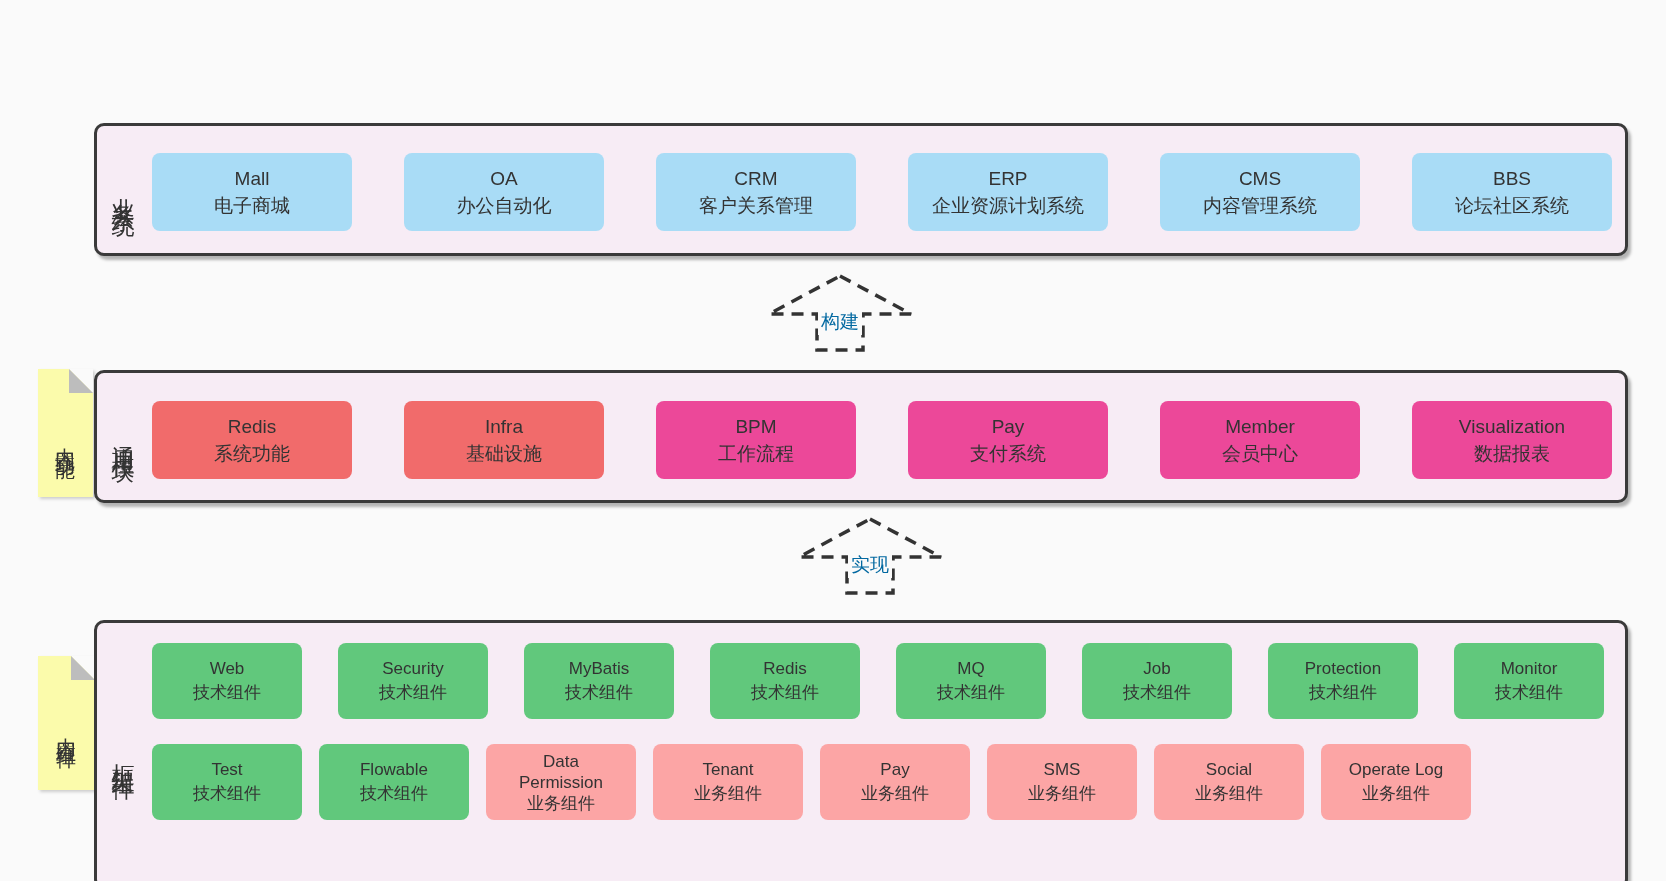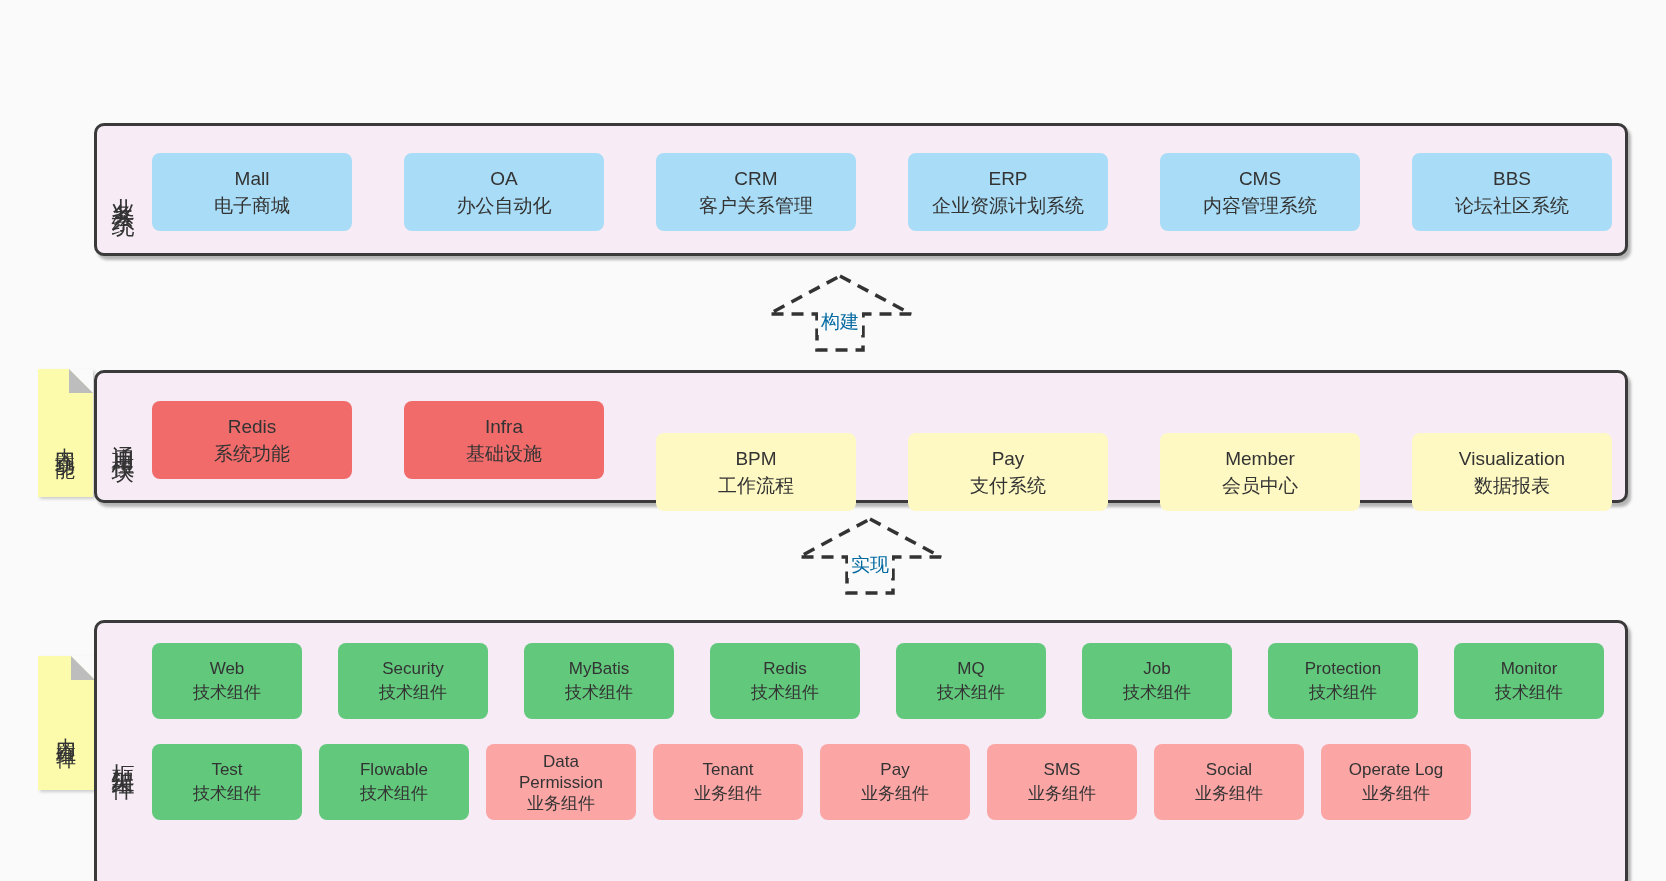--- a/index.html
+++ b/index.html
@@ -53,21 +53,21 @@
   }
   .box-wide  { width:200px; height:78px; }
   .box-small { width:150px; height:76px; }
   .box-wide  .box-name, .box-wide  .box-sub { font-size:19px; line-height:27px; }
   .box-small .box-name, .box-small .box-sub { font-size:17px; line-height:24px; }
   .box-3line .box-name, .box-3line .box-sub { line-height:21px; }
   .box-3line .box-name { max-width:96px; }
 
   .c-blue       { background:#A9DCF6; }
   .c-red        { background:#F16B6B; }
-  .c-pink       { background:#fef9c3;margin-top:32px; }
+  .c-pink       { background:#ec4899; }
   .c-green      { background:#61C87C; }
   .c-lightgreen { background:#fca5a5; }
 
   
   .sticky {
     position:absolute;
     background:#FBFBAB;
     box-shadow:2px 2px 3px rgba(0,0,0,0.18);
     z-index:1;
     display:flex; align-items:center; justify-content:center;

